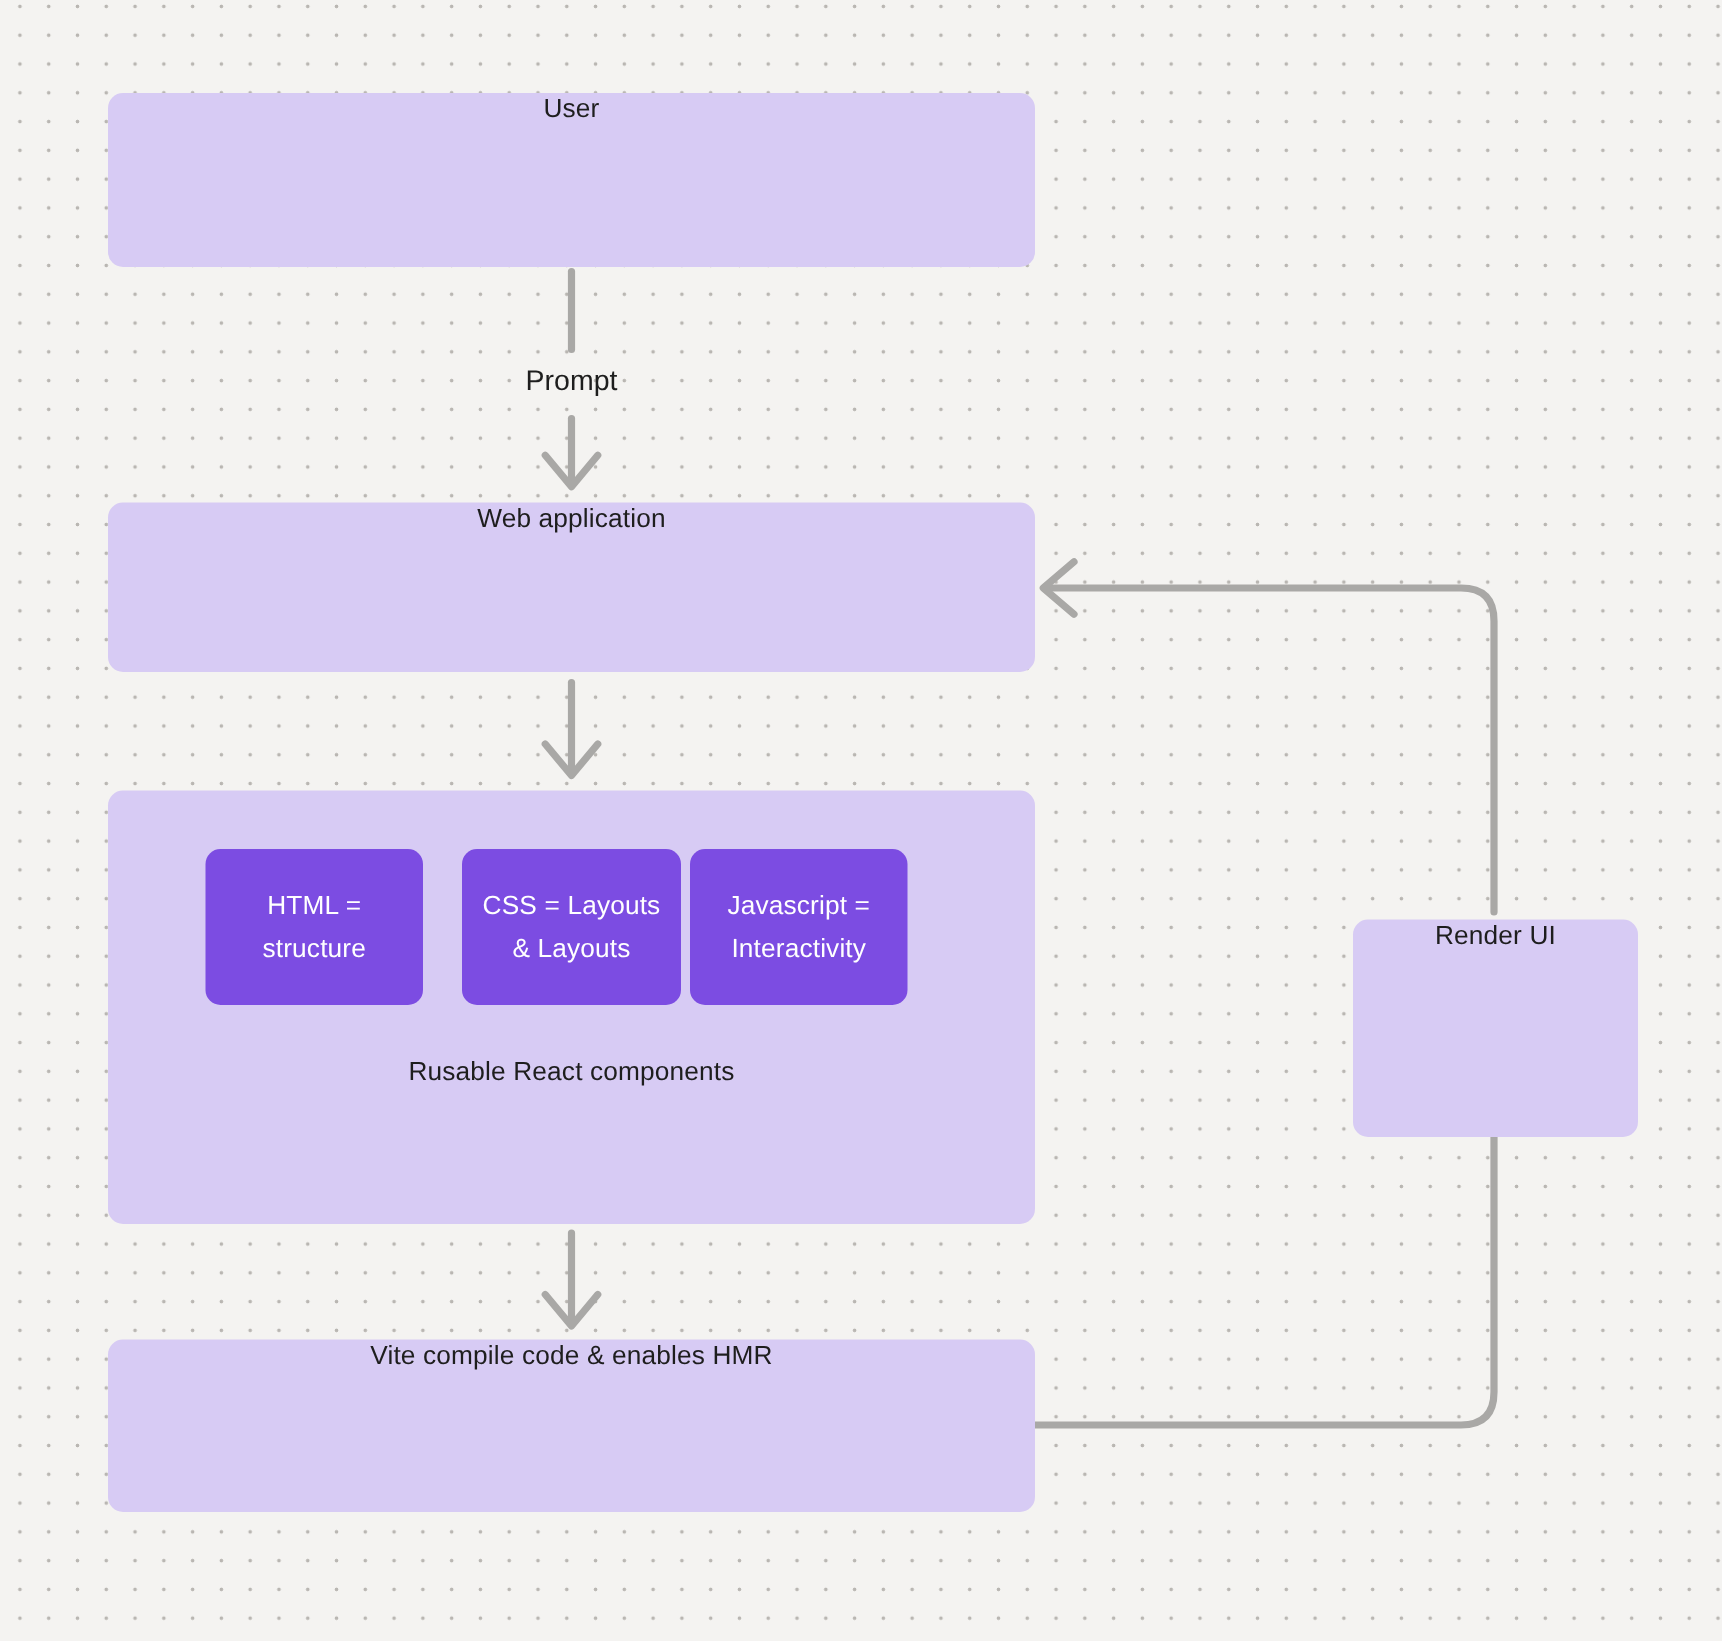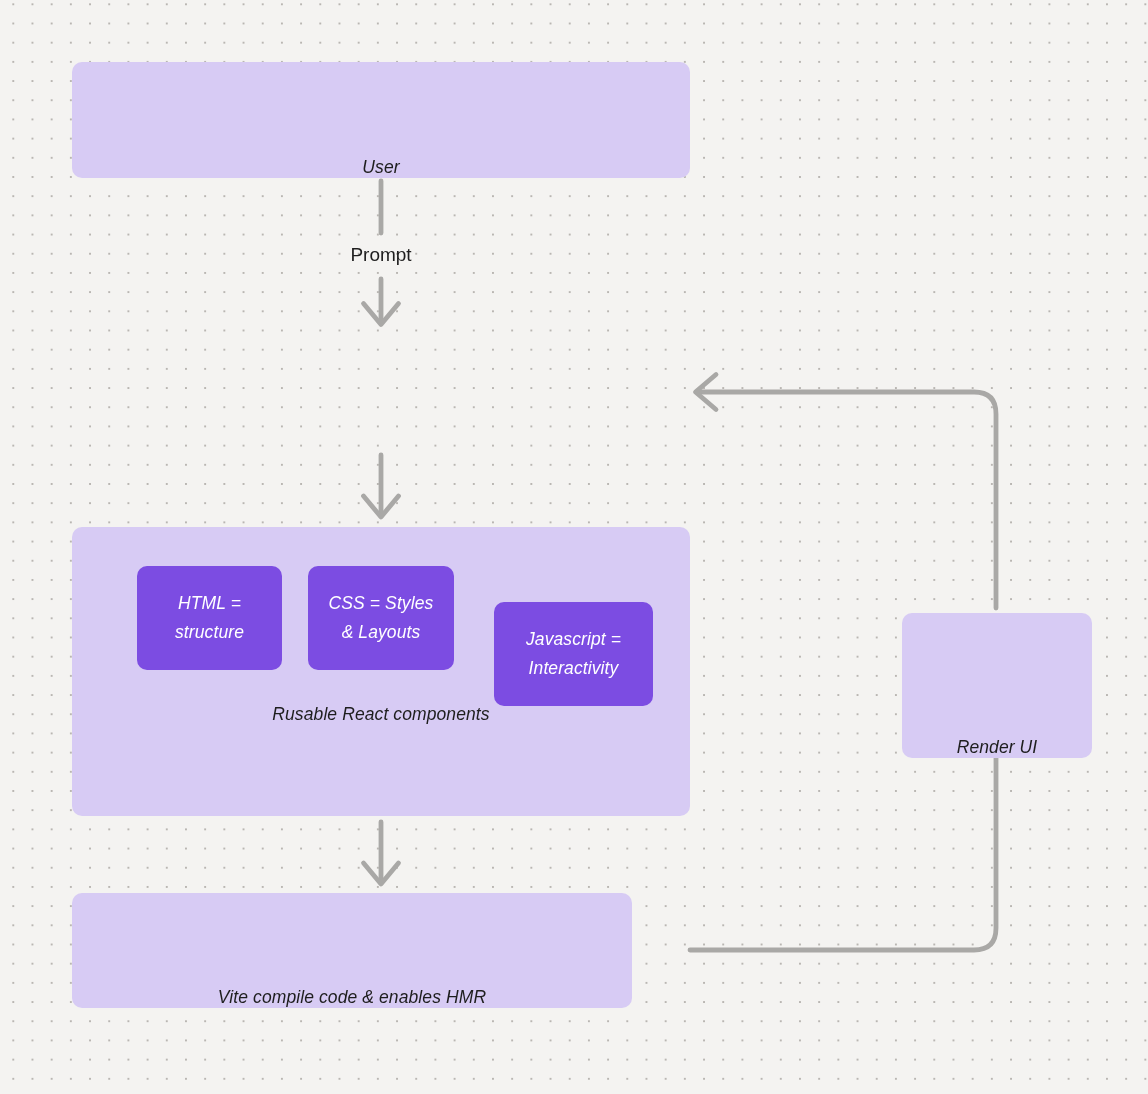--- a/index.html
+++ b/index.html
@@ -37,50 +37,49 @@
     stroke:var(--edge);
     stroke-width:4.8;
     stroke-linecap:round;
     stroke-linejoin:round;
   }
   .node{
     position:absolute;
     background:var(--light);
     border-radius:10px;
     display:flex;
-    align-items:flex-end;
+    align-items:flex-start;
     justify-content:center;
     color:var(--text);
     font-size:17.5px;
     letter-spacing:0.1px;
-    font-style:italic;
   }
   #node-user{left:72px;top:62px;width:618px;height:116px;}
   #node-web{left:72px;top:335px;width:618px;height:113px;}
   #node-group{left:72px;top:527px;width:618px;height:289px;display:block;}
-  #node-vite{left:72px;top:893px;width:560px;height:115px;}
+  #node-vite{left:72px;top:893px;width:618px;height:115px;}
   #node-render{left:902px;top:613px;width:190px;height:145px;}
   .inner{
     position:absolute;
     top:39px;
     height:104px;
     background:var(--accent);
     border-radius:10px;
     display:flex;
     flex-direction:column;
     align-items:center;
     justify-content:center;
     color:var(--text-on-accent);
     font-size:17.5px;
     line-height:29px;
     text-align:center;
   }
   #inner-html{left:65px;width:145px;}
   #inner-css{left:236px;width:146px;}
-  #inner-js{left:422px;width:159px;margin-top:36px;}
+  #inner-js{left:388px;width:145px;}
   .group-caption{
     position:absolute;
     left:0;right:0;
     top:172px;
     height:30px;
     line-height:30px;
     text-align:center;
     color:var(--text);
     font-size:17.5px;
   }
@@ -122,28 +121,31 @@
       <path d="M716 374.5 L695.5 392 L716 409.5"></path>
     </g>
   </svg>
 
   <div class="edge-label">Prompt</div>
 
   <div class="node" id="node-user">
     <span>User</span>
   </div>
 
+  <div class="node" id="node-web">
+    <span>Web application</span>
+  </div>
 
   <div class="node" id="node-group">
     <div class="inner" id="inner-html">
       <span>HTML =</span>
       <span>structure</span>
     </div>
     <div class="inner" id="inner-css">
-      <span>CSS = Styles</span>
+      <span>CSS = Layouts</span>
       <span>&amp; Layouts</span>
     </div>
     <div class="inner" id="inner-js">
       <span>Javascript =</span>
       <span>Interactivity</span>
     </div>
     <div class="group-caption">Rusable React components</div>
   </div>
 
   <div class="node" id="node-vite">

